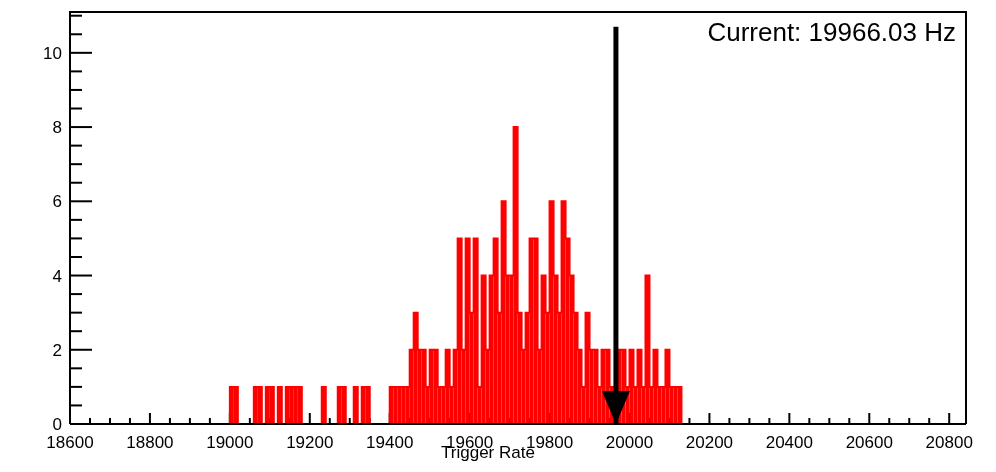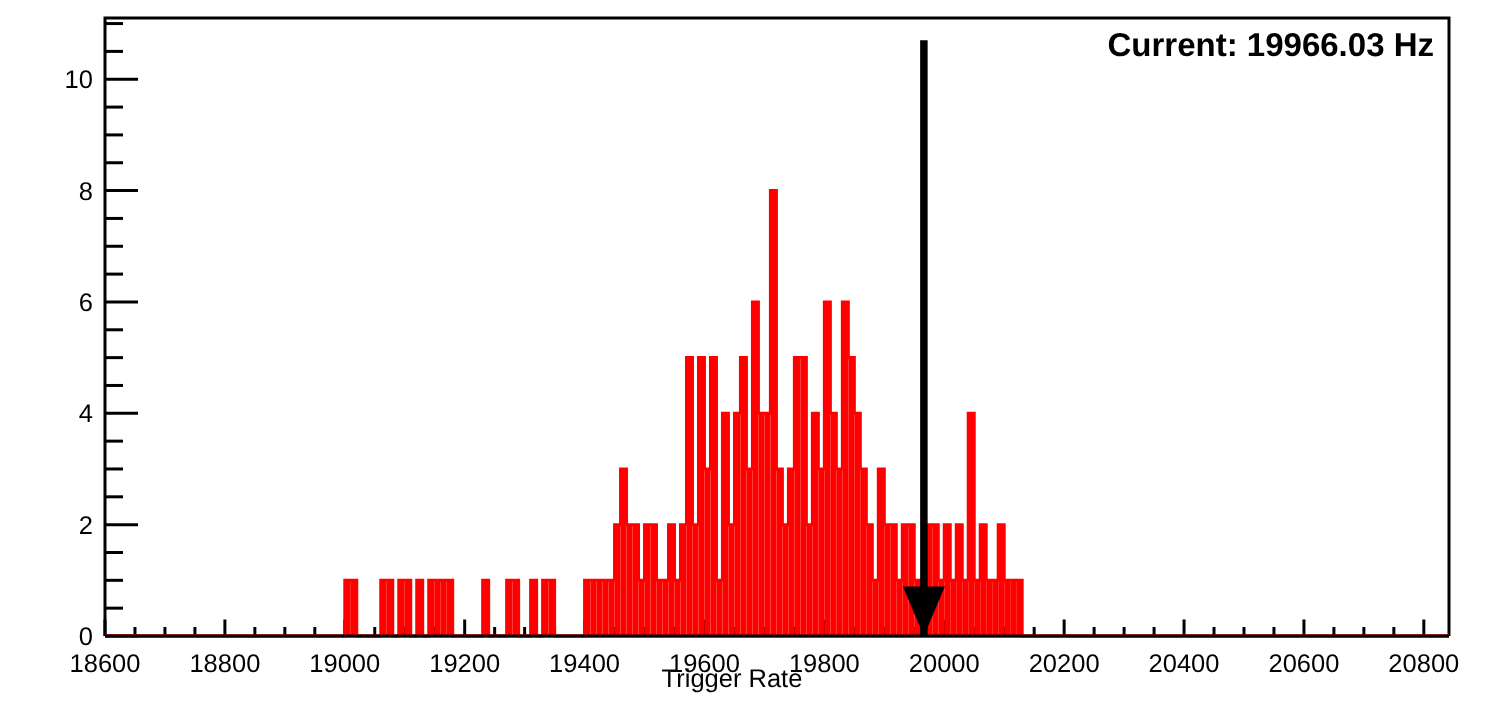--- a/index.html
+++ b/index.html
@@ -1,20 +1,20 @@
 <!DOCTYPE html>
 <html><head>
 <meta charset="utf-8">
 <style>
   html,body{margin:0;padding:0;background:#ffffff;}
   body{width:996px;height:472px;overflow:hidden;
        font-family:"Liberation Sans", sans-serif;color:#000;}
   #root{position:relative;width:996px;height:472px;background:#fff;}
   #plot-svg{position:absolute;left:0;top:0;}
-  .ttl{position:absolute;font-weight:bold;font-size:22px;letter-spacing:0px;
+  .ttl{position:absolute;font-weight:normal;font-size:26px;letter-spacing:0px;
        white-space:nowrap;}
 </style>
 </head>
 <body>
 
 <div id="root">
   <svg id="plot-svg" width="996" height="472">
       <path d="M 70 424 L 70 12 L 966 12 L 966 424" fill="none" stroke="#000000" stroke-width="2"></path>
       <line x1="70" y1="424" x2="70" y2="413" stroke="#000" stroke-width="2"></line>
       <text x="70" y="448" text-anchor="middle" font-size="17" font-family="&quot;Liberation Sans&quot;, sans-serif" fill="#000">18600</text>

